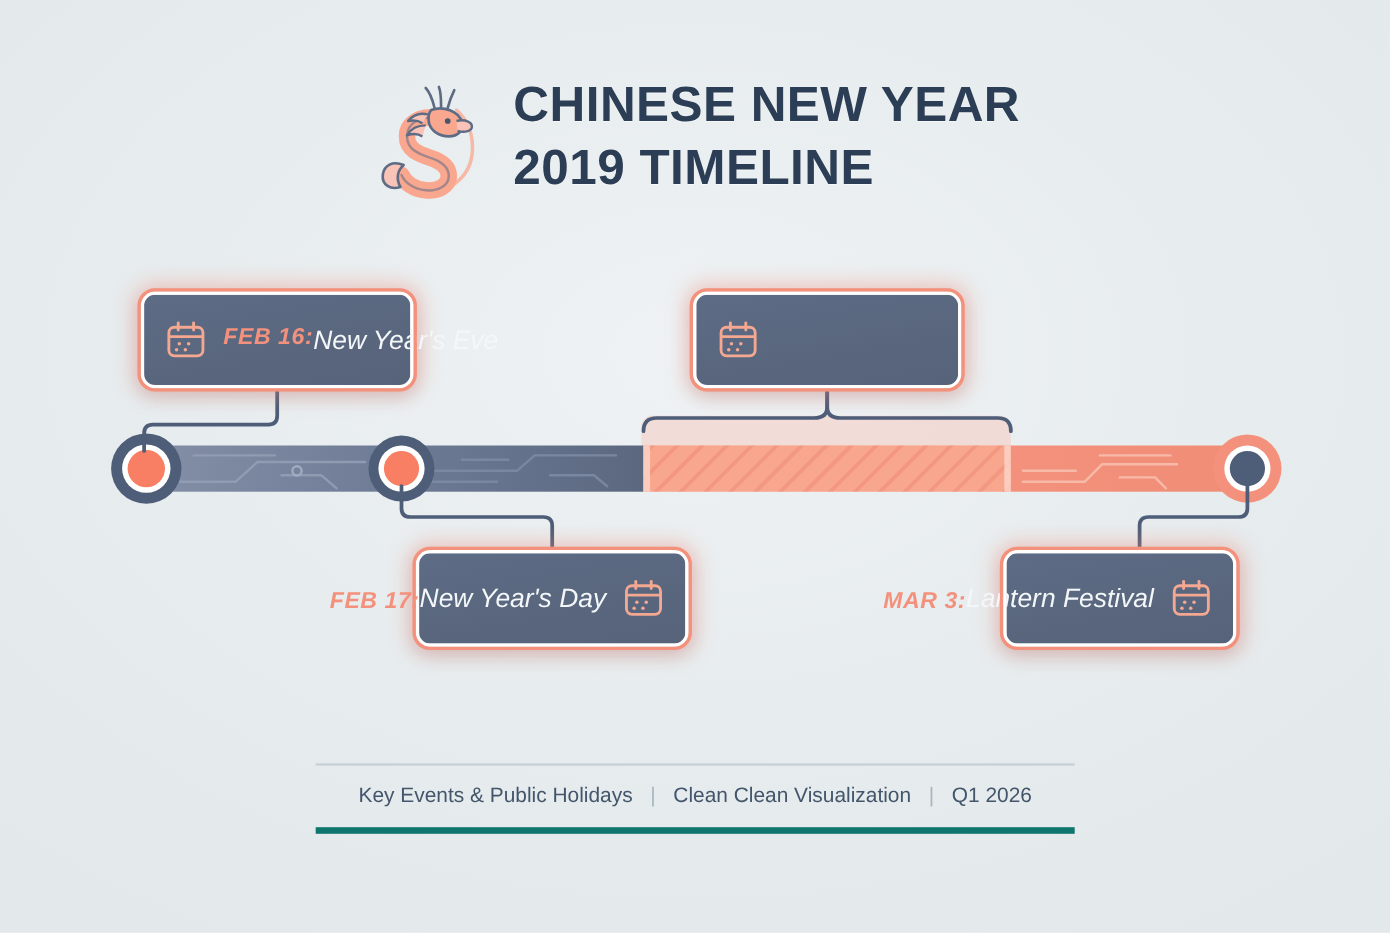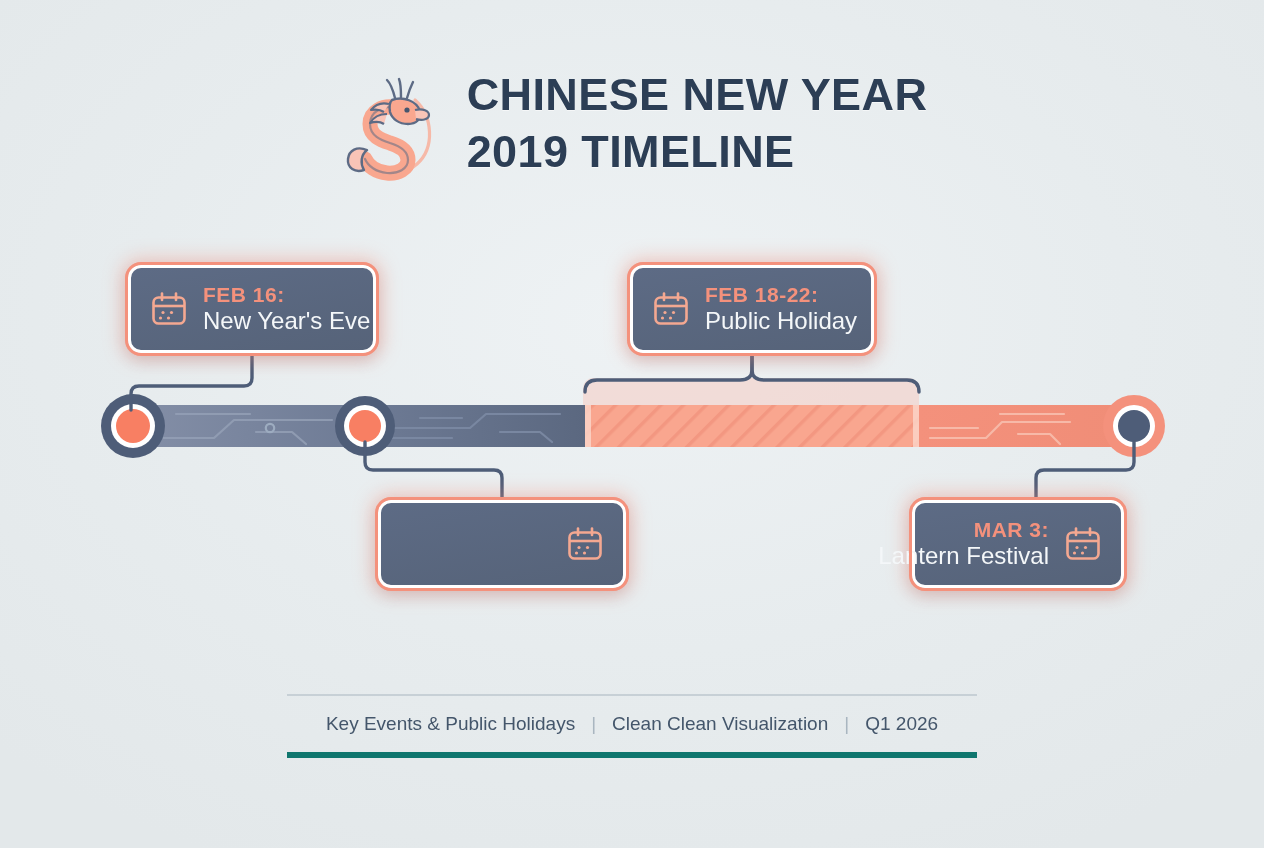--- a/index.html
+++ b/index.html
@@ -83,23 +83,24 @@
     flex-direction: row-reverse;
   }
   .card-icon {
     flex: 0 0 auto;
     width: 40px;
     height: 40px;
     display: block;
   }
   .card-text {
     display: flex;
-    flex-direction: column;
+    flex-direction: row;
     justify-content: center;
     line-height: 1.12;
+    font-style: italic;
   }
   .card.align-right .card-text {
     align-items: flex-end;
     text-align: right;
   }
   .card-date {
     color: #f4917c;
     font-weight: bold;
     font-size: 21px;
     letter-spacing: 0.5px;
@@ -290,37 +291,37 @@
     <svg class="card-icon" viewBox="0 0 40 40">
       <rect x="4.5" y="8.5" width="31" height="26" rx="5" fill="none" stroke="#f4a891" stroke-width="2.6"></rect>
       <line x1="4.5" y1="17" x2="35.5" y2="17" stroke="#f4a891" stroke-width="2.6"></line>
       <line x1="13" y1="4.5" x2="13" y2="11" stroke="#f4a891" stroke-width="2.6" stroke-linecap="round"></line>
       <line x1="27" y1="4.5" x2="27" y2="11" stroke="#f4a891" stroke-width="2.6" stroke-linecap="round"></line>
       <circle cx="14" cy="23.5" r="1.6" fill="#f4a891"></circle>
       <circle cx="22.5" cy="23.5" r="1.6" fill="#f4a891"></circle>
       <circle cx="11.5" cy="29" r="1.6" fill="#f4a891"></circle>
       <circle cx="19.5" cy="29" r="1.6" fill="#f4a891"></circle>
     </svg>
-    <div class="card-text">
-      <div class="card-date">FEB 18-22:</div>
-      <div class="card-label">Public Holiday</div>
-    </div>
   </div>
 
   <div class="card align-right" id="card-day">
     <svg class="card-icon" viewBox="0 0 40 40">
       <rect x="4.5" y="8.5" width="31" height="26" rx="5" fill="none" stroke="#f4a891" stroke-width="2.6"></rect>
       <line x1="4.5" y1="17" x2="35.5" y2="17" stroke="#f4a891" stroke-width="2.6"></line>
       <line x1="13" y1="4.5" x2="13" y2="11" stroke="#f4a891" stroke-width="2.6" stroke-linecap="round"></line>
       <line x1="27" y1="4.5" x2="27" y2="11" stroke="#f4a891" stroke-width="2.6" stroke-linecap="round"></line>
       <circle cx="14" cy="23.5" r="1.6" fill="#f4a891"></circle>
       <circle cx="22.5" cy="23.5" r="1.6" fill="#f4a891"></circle>
       <circle cx="11.5" cy="29" r="1.6" fill="#f4a891"></circle>
       <circle cx="19.5" cy="29" r="1.6" fill="#f4a891"></circle>
     </svg>
+    <div class="card-text">
+      <div class="card-date">FEB 17:</div>
+      <div class="card-label">New Year's Day</div>
+    </div>
   </div>
 
   <div class="card align-right" id="card-lantern">
     <svg class="card-icon" viewBox="0 0 40 40">
       <rect x="4.5" y="8.5" width="31" height="26" rx="5" fill="none" stroke="#f4a891" stroke-width="2.6"></rect>
       <line x1="4.5" y1="17" x2="35.5" y2="17" stroke="#f4a891" stroke-width="2.6"></line>
       <line x1="13" y1="4.5" x2="13" y2="11" stroke="#f4a891" stroke-width="2.6" stroke-linecap="round"></line>
       <line x1="27" y1="4.5" x2="27" y2="11" stroke="#f4a891" stroke-width="2.6" stroke-linecap="round"></line>
       <circle cx="14" cy="23.5" r="1.6" fill="#f4a891"></circle>
       <circle cx="22.5" cy="23.5" r="1.6" fill="#f4a891"></circle>

